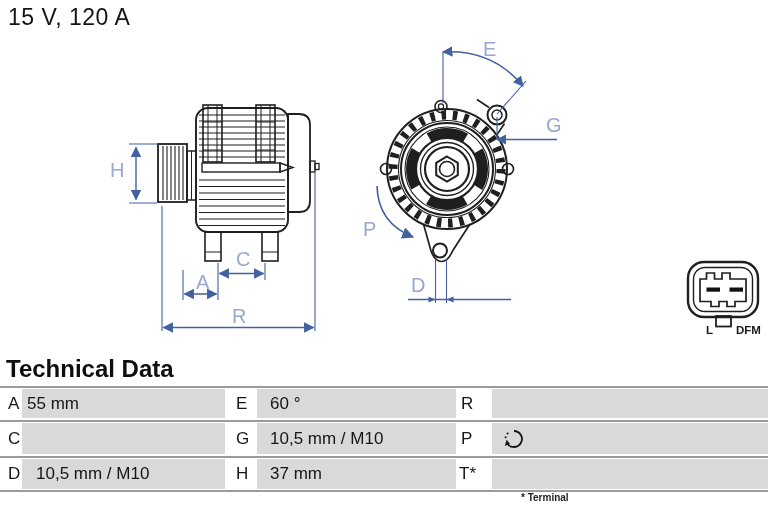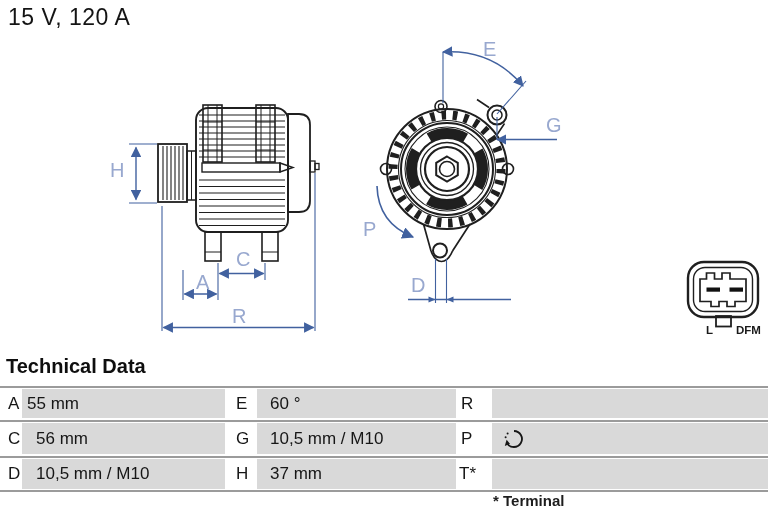--- a/index.html
+++ b/index.html
@@ -1,29 +1,29 @@
 <!DOCTYPE html>
 <html><head>
 <meta charset="utf-8">
 <style>
   html,body{margin:0;padding:0;}
   body{
     width:768px;height:511px;position:relative;background:#ffffff;
     font-family:"Liberation Sans", sans-serif;overflow:hidden;color:#161616;
   }
   .title{position:absolute;left:8px;top:4px;font-size:23px;color:#141414;letter-spacing:.5px;}
-  .heading{position:absolute;left:6px;top:355px;font-size:20px;font-weight:bold;color:#0e0e0e;}
+  .heading{position:absolute;left:6px;top:355px;font-size:24px;font-weight:bold;color:#0e0e0e;}
   svg.diagram{position:absolute;left:0;top:0;}
 
   
   .tbl-line{position:absolute;left:0;width:768px;height:2px;background:#9b9b9b;}
   .band{position:absolute;left:0;width:768px;}
   .seg{position:absolute;top:0;height:100%;background:#d9d9d9;}
   .cell{position:absolute;top:0;height:100%;display:flex;align-items:center;font-size:17px;color:#161616;white-space:nowrap;}
-  .footnote{position:absolute;left:493px;top:492px;font-size:15px;font-weight:bold;color:#1d1d1d;}
+  .footnote{position:absolute;left:521px;top:492px;font-size:10px;font-weight:bold;color:#1d1d1d;}
 
   
   .blk{stroke:#1f1f1f;fill:none;}
   .blu{stroke:#41619f;fill:none;}
   .dim-label{fill:#98a8cf;font-size:20px;font-family:"Liberation Sans",sans-serif;}
   .conn-label{fill:#1a1a1a;font-size:11.5px;font-weight:bold;font-family:"Liberation Sans",sans-serif;}
 </style>
 </head>
 <body>
 
@@ -182,21 +182,20 @@
   <div class="cell" style="left:236px">E</div>
   <div class="cell" style="left:270px">60 °</div>
   <div class="cell" style="left:461px">R</div>
 </div>
 
 <div class="band" style="top:423px;height:31px">
   <div class="seg" style="left:22px;width:203px"></div>
   <div class="seg" style="left:257px;width:199px"></div>
   <div class="seg" style="left:492px;width:276px"></div>
   <div class="cell" style="left:8px">C</div>
-  <div class="cell" style="left:36px">56 mm</div>
   <div class="cell" style="left:236px">G</div>
   <div class="cell" style="left:270px">10,5 mm / M10</div>
   <div class="cell" style="left:461px">P</div>
   <div class="cell" style="left:502px">
     <svg width="24" height="22" viewBox="0 0 24 22">
       <path d="M12,3 A8,8 0 1 1 5,15" stroke="#161616" stroke-width="1.8" fill="none"></path>
       <polygon points="2.8,18 8,15.8 4.6,11.8" fill="#161616"></polygon>
       <circle cx="5.6" cy="5.6" r="1" fill="#161616"></circle>
       <circle cx="3.6" cy="9.2" r="1" fill="#161616"></circle>
     </svg>

